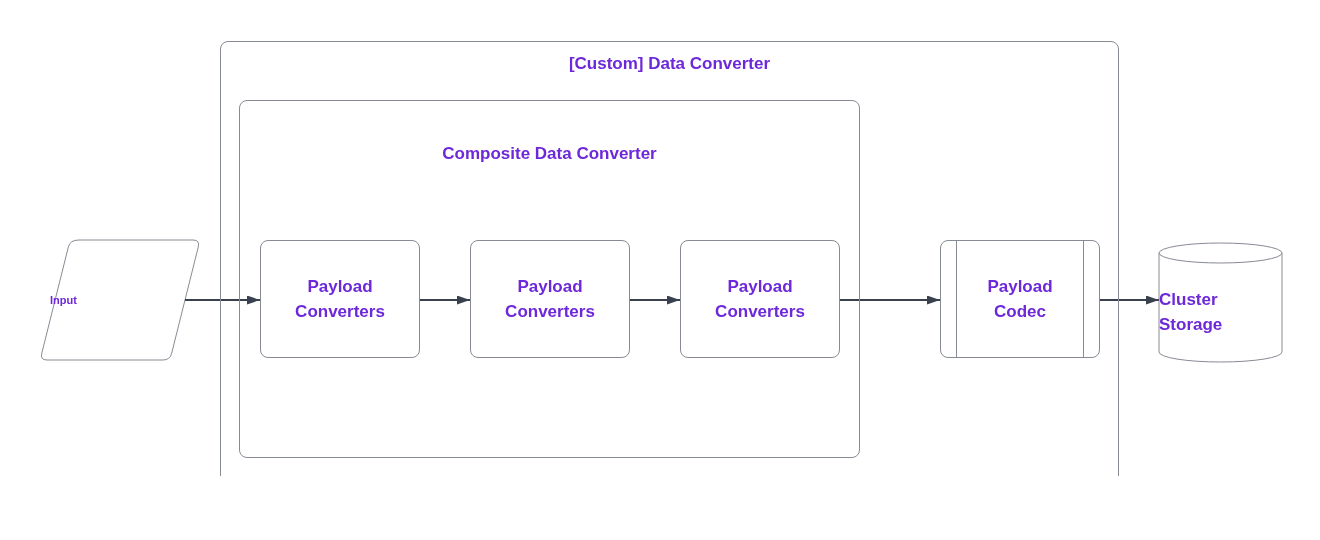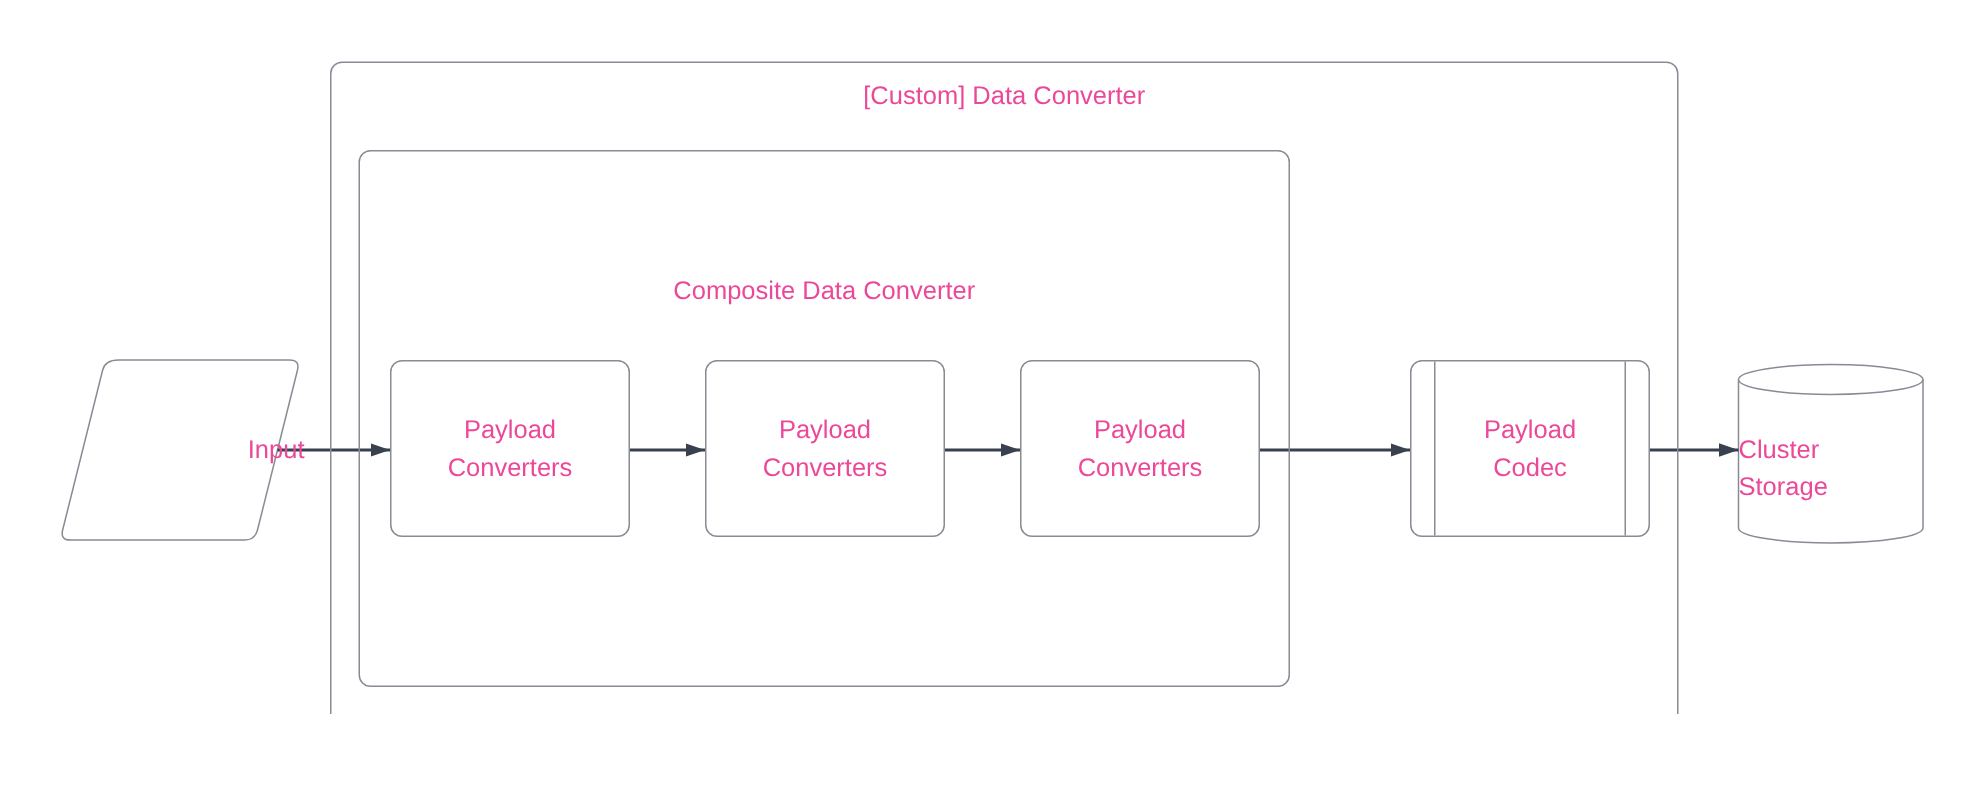--- a/index.html
+++ b/index.html
@@ -2,22 +2,23 @@
 <html><head>
 <meta charset="utf-8">
 <style>
   html, body { margin: 0; padding: 0; background: #ffffff; }
   .canvas {
     position: relative;
     width: 1320px;
     height: 476px;
     background: #ffffff;
     font-family: "Liberation Sans", "DejaVu Sans", sans-serif;
-    color: #ec4899;
+    color: #6d28d9;
     overflow: hidden;
+    font-weight: bold;
   }
   .svg-layer {
     position: absolute;
     left: 0; top: 0;
     width: 1320px; height: 540px;
   }
   .shape { fill: #ffffff; stroke: #878b94; stroke-width: 1; }
   .edge  { stroke: #3a414e; stroke-width: 2; fill: none; }
 
   .group-box {
@@ -31,21 +32,21 @@
   .group-inner { left: 239px; top: 100px; width: 621px; height: 358px; }
   .group-title {
     position: absolute;
     left: 0; right: 0;
     text-align: center;
     font-size: 17px;
     line-height: 20px;
     white-space: nowrap;
   }
   .group-outer .group-title { top: 12px; }
-  .group-inner .group-title { top: 43px; margin-top: 40px; }
+  .group-inner .group-title { top: 43px; }
 
   .node-box {
     position: absolute;
     top: 240px;
     width: 160px; height: 118px;
     border: 1px solid #878b94;
     border-radius: 8px;
     box-sizing: border-box;
     background: #ffffff;
     display: flex;
@@ -68,24 +69,24 @@
     position: absolute;
     top: 0; bottom: 0;
     width: 0;
     border-left: 1px solid #878b94;
   }
   .codec-bar-left  { left: 15px; }
   .codec-bar-right { right: 15px; }
 
   .label-input {
     position: absolute;
-    left: 63px; top: 290px;
+    left: 50px; top: 290px;
     width: 140px;
-    text-align: right;
-    font-size: 17px;
+    text-align: left;
+    font-size: 11px;
     line-height: 20px;
   }
   .label-storage {
     position: absolute;
     left: 1159px; top: 287px;
     width: 123px;
     text-align: left;
     font-size: 17px;
     line-height: 25px;
     white-space: pre-line;

